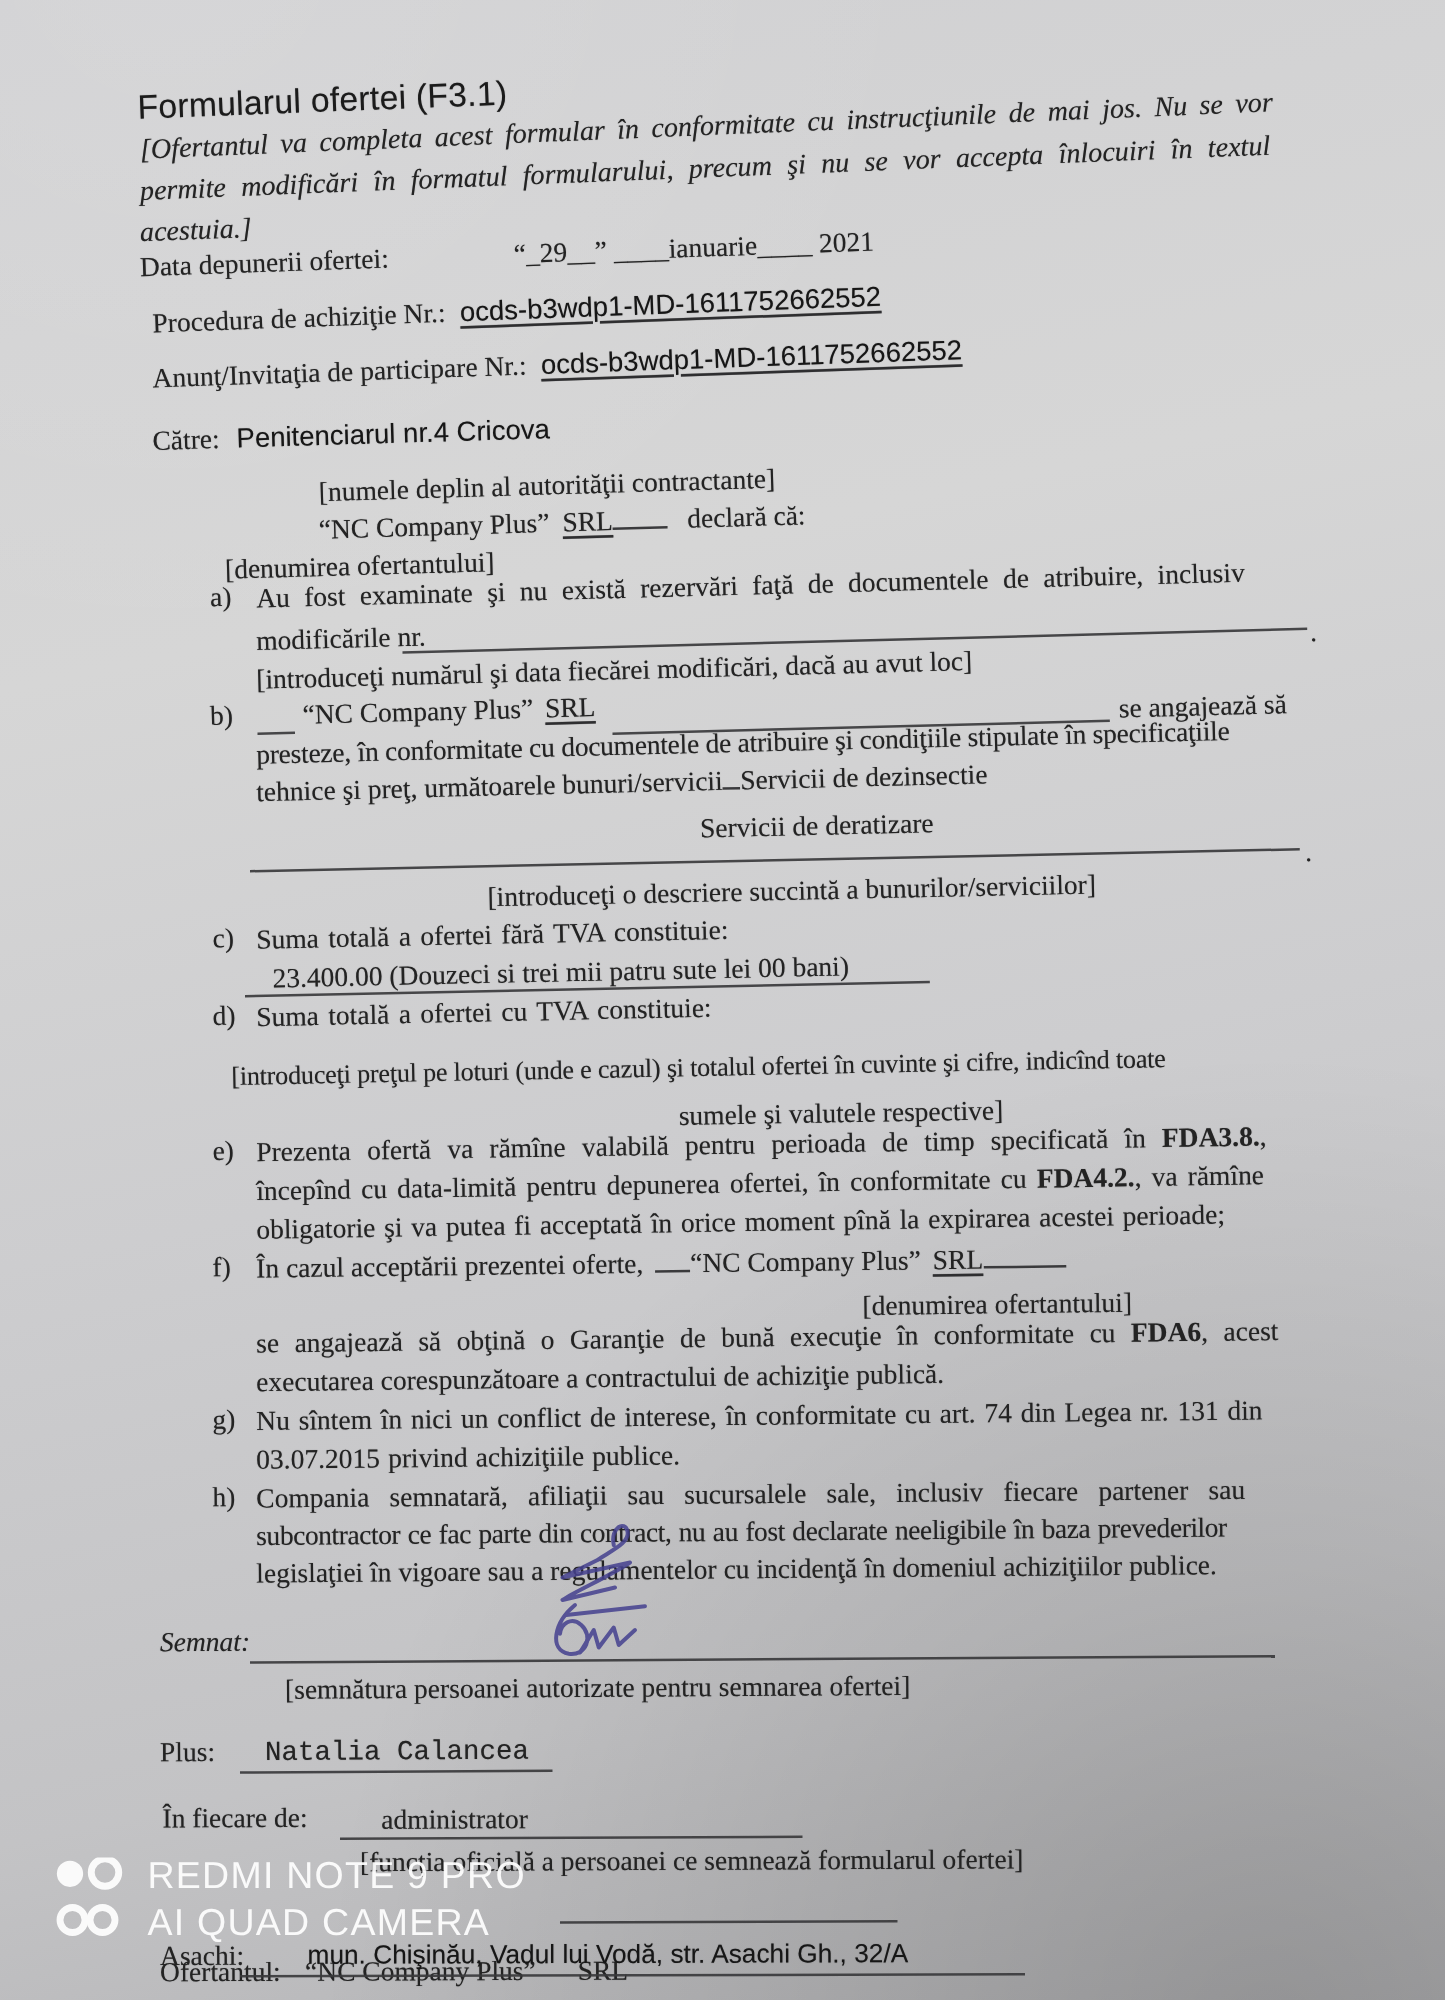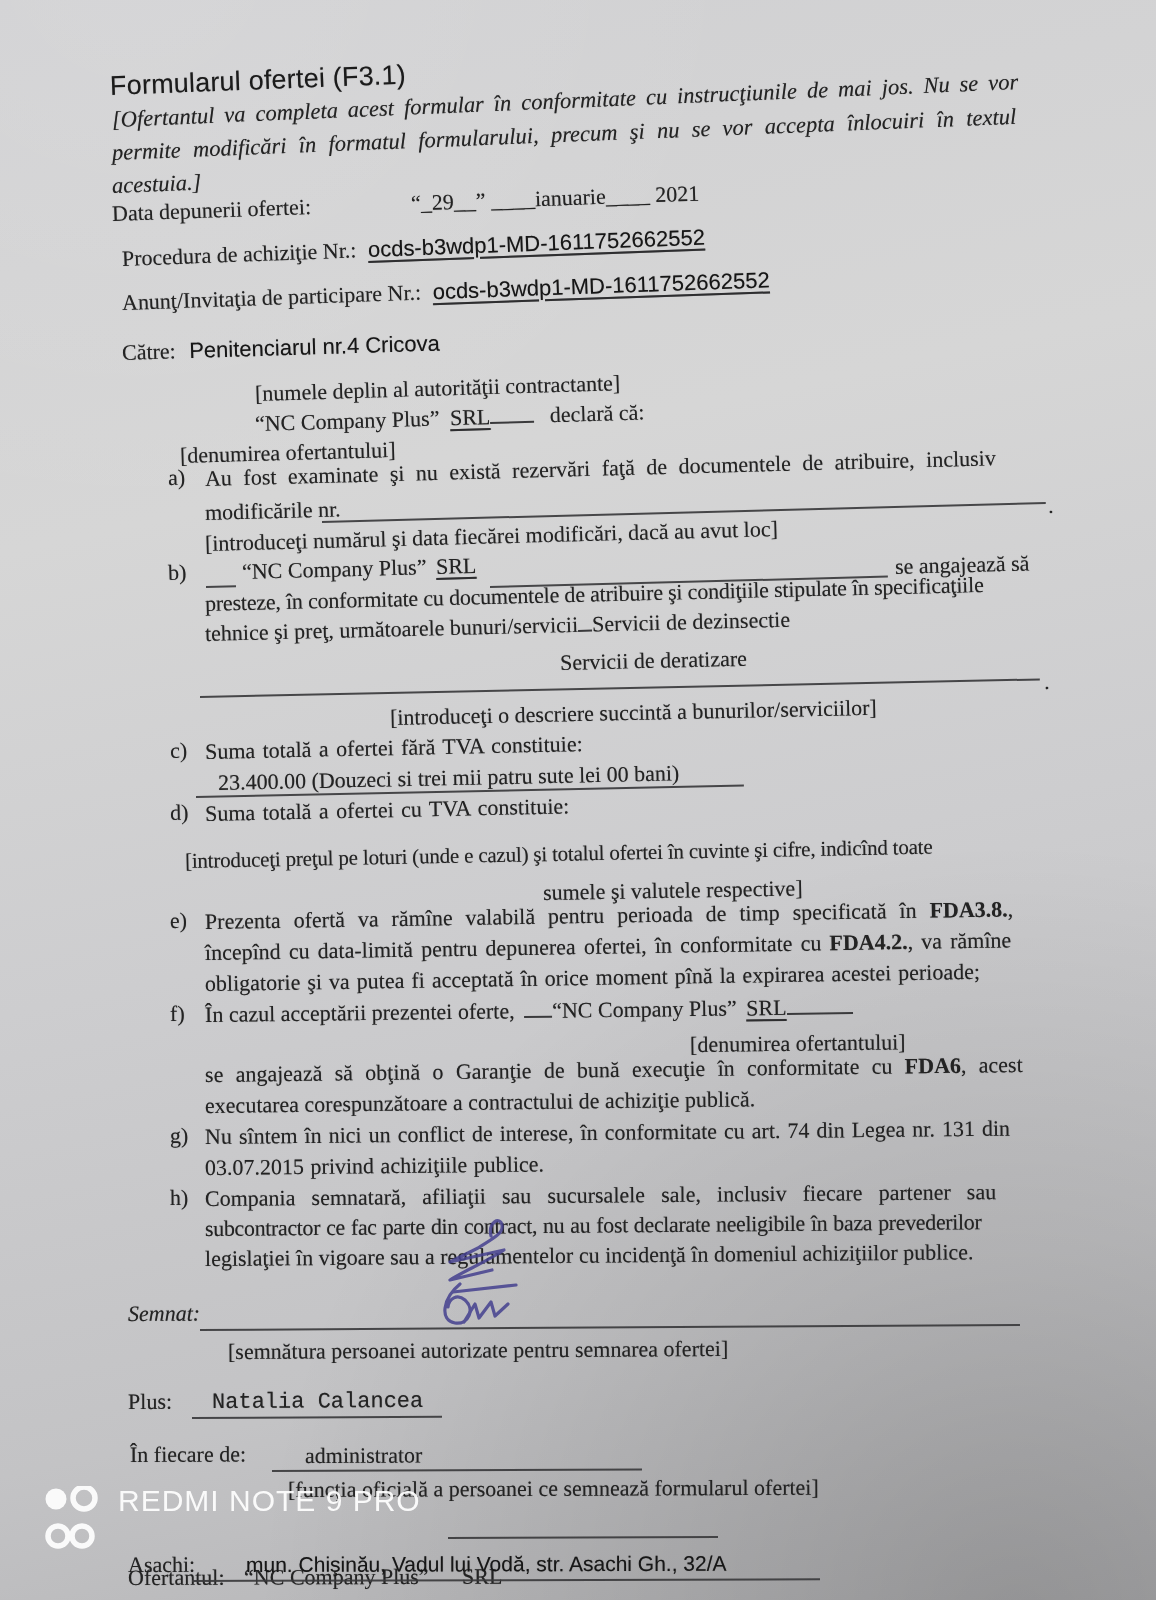--- a/index.html
+++ b/index.html
@@ -171,14 +171,15 @@
     <svg width="58" height="68" viewBox="0 0 58 68">
       <g stroke="#ffffff" fill="none" stroke-width="5.5">
         <circle cx="12" cy="13" r="10.5" fill="#ffffff" stroke="none"></circle>
         <circle cx="40" cy="12" r="11"></circle>
         <circle cx="14" cy="50" r="10"></circle>
         <circle cx="38" cy="50" r="10"></circle>
       </g>
     </svg>
   </div>
   <div class="wm" style="left:118px;top:1484px;">REDMI NOTE 9 PRO</div>
+  <div class="wm" style="left:118px;top:1522px;">AI QUAD CAMERA</div>
 
 </div>
 
 </body></html>

